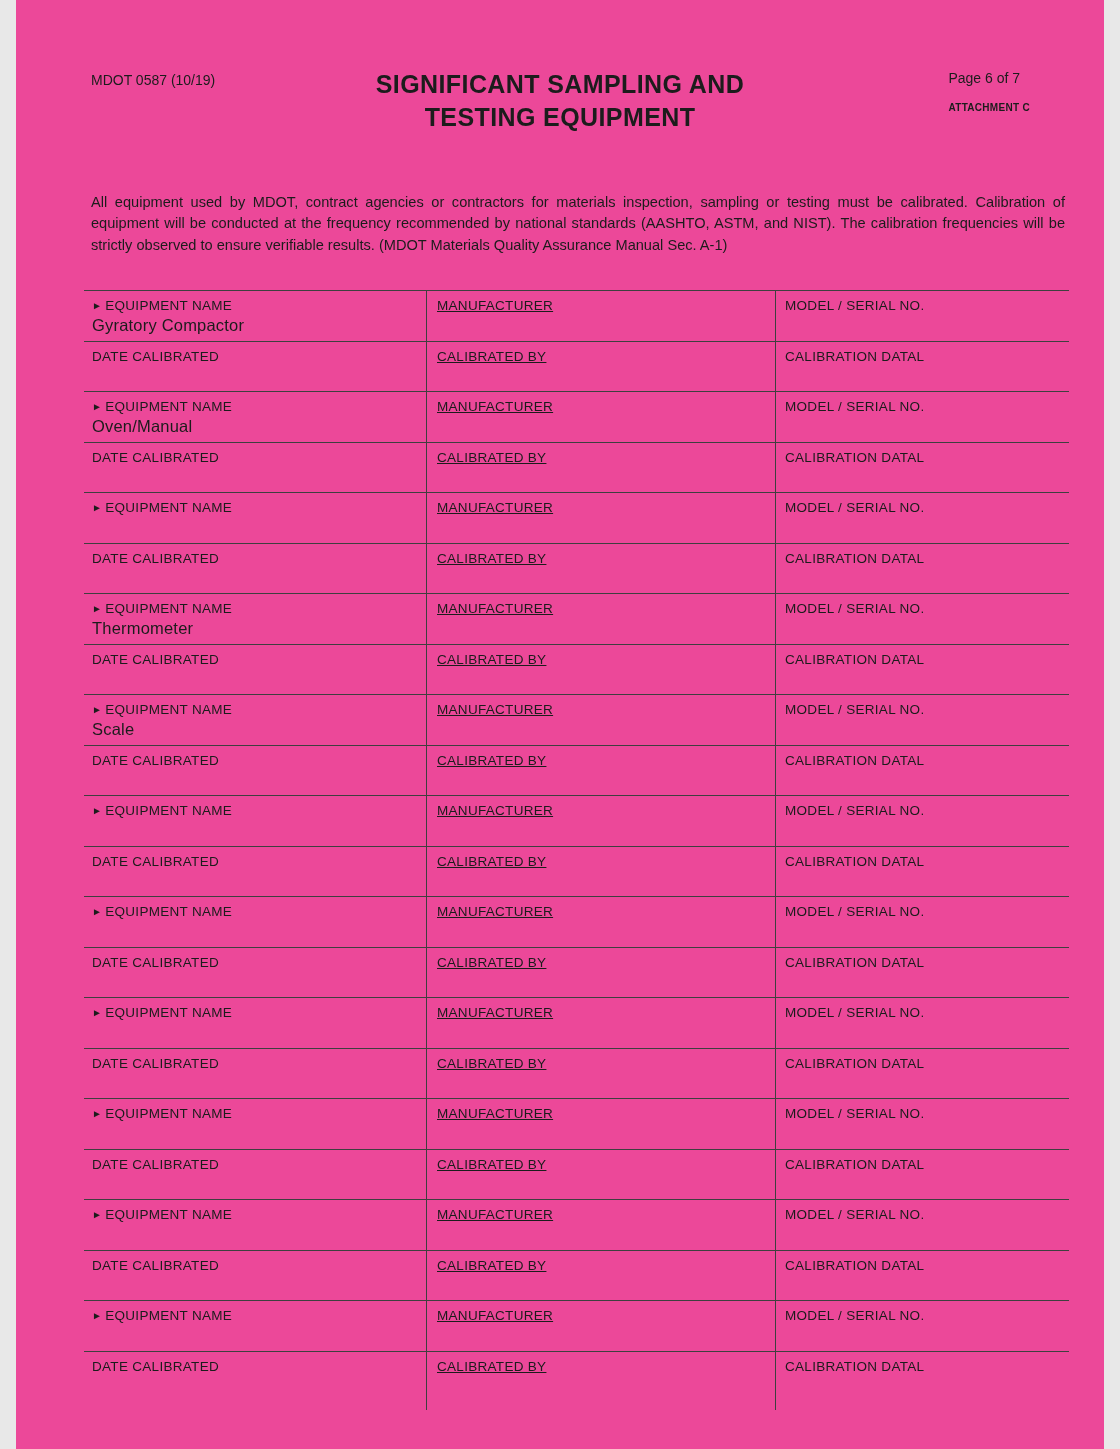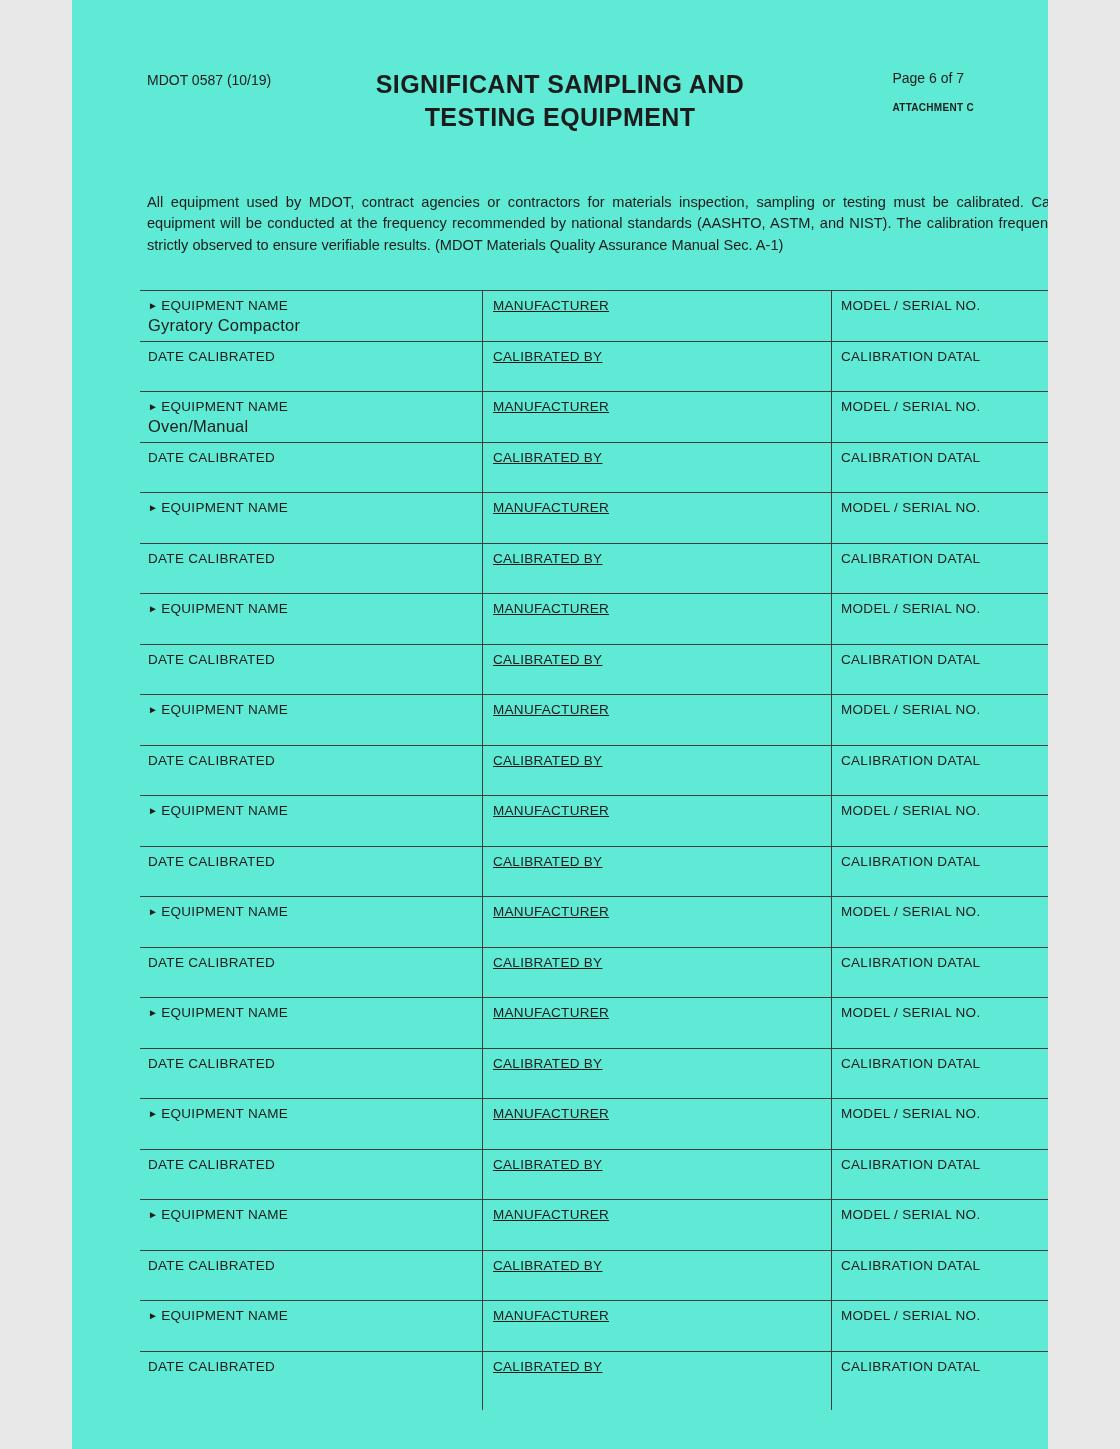--- a/index.html
+++ b/index.html
@@ -1,21 +1,21 @@
 <!DOCTYPE html>
 <html><head>
 <meta charset="utf-8">
 <style>
   html, body { margin: 0; padding: 0; }
   body { background: #e8e8e8; font-family: "Liberation Sans", sans-serif; color: #1c1c1c; }
   .page {
     position: relative;
-    width: 976px;
+    width: 1088px;
     height: 1449px;
-    background: #5eead4;
+    background: #ec4899;
     overflow: hidden;
     margin: 0 auto;
   }
   .form-number { position: absolute; left: 75px; top: 72px; font-size: 14px; }
   .title {
     position: absolute; left: 0; right: 0; top: 68px;
     text-align: center; font-weight: bold; font-size: 25px;
     line-height: 33px; letter-spacing: 0.4px;
   }
   .page-info { position: absolute; right: 74px; top: 70px; text-align: left; }
@@ -123,42 +123,44 @@
         <div class="tcell c2">
           <div class="lbl">CALIBRATED BY</div>
         </div>
         <div class="tcell c3">
           <div class="lbl">CALIBRATION DATAL</div>
         </div>
       </div>
       <div class="trow">
         <div class="tcell c1">
           <div class="lbl"><span class="arrow">►</span><span>EQUIPMENT NAME</span></div>
-        </div>
-        <div class="tcell c2">
-          <div class="lbl">MANUFACTURER</div>
-        </div>
-        <div class="tcell c3">
-          <div class="lbl">MODEL / SERIAL NO.</div>
-        </div>
-      </div>
-      <div class="trow">
-        <div class="tcell c1">
-          <div class="lbl">DATE CALIBRATED</div>
-        </div>
-        <div class="tcell c2">
-          <div class="lbl">CALIBRATED BY</div>
-        </div>
-        <div class="tcell c3">
-          <div class="lbl">CALIBRATION DATAL</div>
-        </div>
-      </div>
-      <div class="trow">
-        <div class="tcell c1">
-          <div class="lbl"><span class="arrow">►</span><span>EQUIPMENT NAME</span></div>
+          <div class="equip-name">Thermometer</div>
+        </div>
+        <div class="tcell c2">
+          <div class="lbl">MANUFACTURER</div>
+        </div>
+        <div class="tcell c3">
+          <div class="lbl">MODEL / SERIAL NO.</div>
+        </div>
+      </div>
+      <div class="trow">
+        <div class="tcell c1">
+          <div class="lbl">DATE CALIBRATED</div>
+        </div>
+        <div class="tcell c2">
+          <div class="lbl">CALIBRATED BY</div>
+        </div>
+        <div class="tcell c3">
+          <div class="lbl">CALIBRATION DATAL</div>
+        </div>
+      </div>
+      <div class="trow">
+        <div class="tcell c1">
+          <div class="lbl"><span class="arrow">►</span><span>EQUIPMENT NAME</span></div>
+          <div class="equip-name">Scale</div>
         </div>
         <div class="tcell c2">
           <div class="lbl">MANUFACTURER</div>
         </div>
         <div class="tcell c3">
           <div class="lbl">MODEL / SERIAL NO.</div>
         </div>
       </div>
       <div class="trow">
         <div class="tcell c1">

